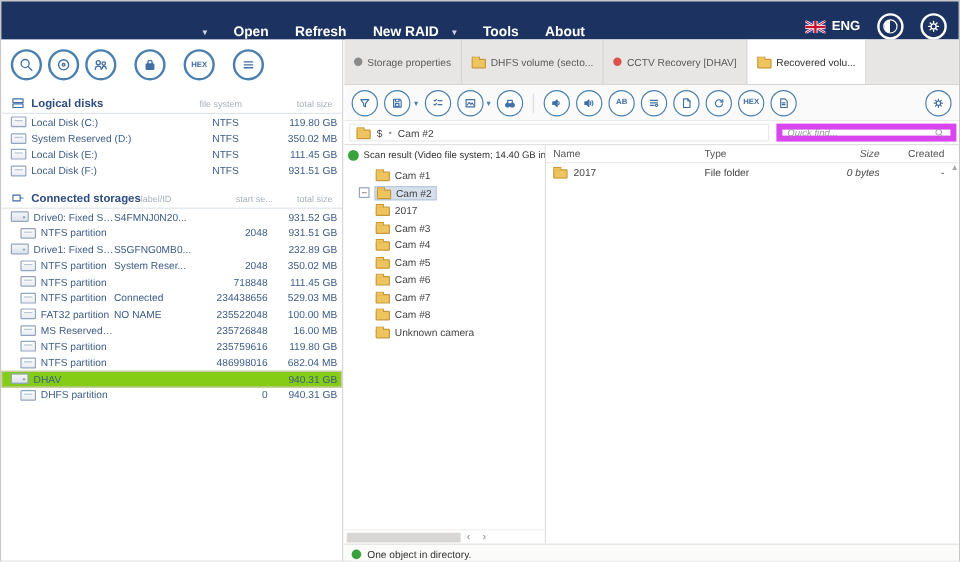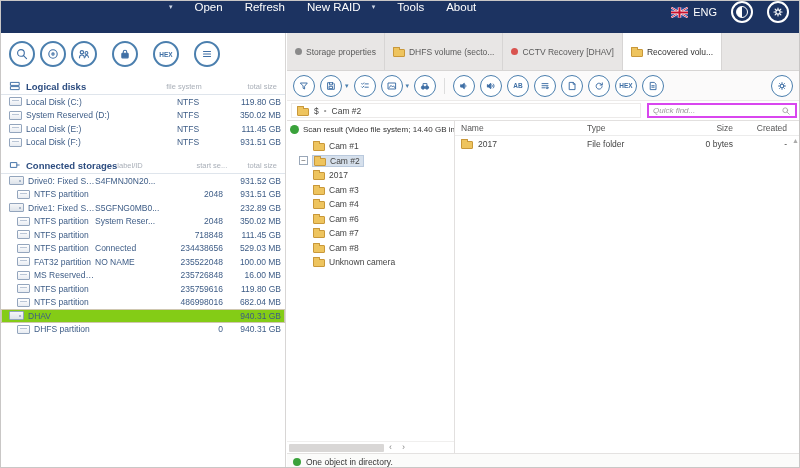--- a/index.html
+++ b/index.html
@@ -1,21 +1,21 @@
 <!DOCTYPE html>
 <html><head>
 <meta charset="utf-8">
 <style>
   * { box-sizing: border-box; margin: 0; padding: 0; }
   html,body { width:800px; height:468px; overflow:hidden; }
   body { font-family:"Liberation Sans", sans-serif; background:#fff; }
   .app { position:relative; width:800px; height:468px; background:#fff; border:1px solid #c9c7c6; overflow:hidden; }
 
   
-  .topbar { position:absolute; top:0; left:0; width:100%; height:32px; background:#1c3361; display:flex; align-items:flex-start; color:#fff; }
+  .topbar { position:absolute; top:0; left:0; width:100%; height:32px; background:#1c3361; display:flex; align-items:flex-end; color:#fff;font-weight:bold; }
   .menu { display:flex; align-items:center; gap:22px; margin-left:168px; font-size:11.5px; }
   .menu .mitem { display:flex; align-items:center; gap:4px; cursor:default; white-space:nowrap; }
   .caret { font-size:7px; color:#cdd6e6; }
   .top-right { margin-left:auto; display:flex; align-items:center; gap:14px; margin-right:10px; }
   .lang { font-size:11px; display:flex; align-items:center; gap:5px; }
   .tcirc { width:22px; height:22px; border:2px solid #fff; border-radius:50%; display:flex; align-items:center; justify-content:center; }
   .halfmoon { width:12px; height:12px; border-radius:50%; background:linear-gradient(90deg,#fff 50%, transparent 50%); border:1px solid #fff; }
 
   
   .left { position:absolute; top:32px; left:0; width:285px; height:436px; background:#fff; border-right:1px solid #d8d6d5; overflow:hidden; }
@@ -56,21 +56,21 @@
   .fold::before { content:""; position:absolute; top:-3px; left:-1px; width:5px; height:2px; background:#eec45e; border:1px solid #c9983a; border-bottom:none; border-radius:1px 1px 0 0; }
 
   .toolbar { height:30px; display:flex; align-items:center; gap:5px; padding-left:6px; background:#fbfafa; border-bottom:1px solid #eceae9; }
   .vsep { width:1px; height:16px; background:#ddd; margin:0 3px; flex:none; }
   .ddc { font-size:7px; color:#4b7fae; margin-left:-2px; }
   .gear-right { margin-left:auto; margin-right:8px; }
 
   .crumbbar { height:20px; display:flex; align-items:center; border-bottom:1px solid #e2e0df; background:#fff; padding:0 4px; gap:6px; }
   .crumb { flex:1; display:flex; align-items:center; gap:5px; font-size:8.5px; color:#444; height:15px; border:1px solid #eceae9; padding:0 5px; }
   .crumb .sep { color:#999; font-size:8px; }
-  .qfind { width:150px; height:15px; border:2px solid #d946ef; display:flex; align-items:center; padding:0 4px; gap:3px; }
+  .qfind { width:150px; height:15px; border:5px solid #d946ef; display:flex; align-items:center; padding:0 4px; gap:3px; }
   .qfind input { border:none; outline:none; flex:1; min-width:0; font-size:8px; font-style:italic; color:#666; font-family:inherit; background:transparent; }
   .qfind input::placeholder { color:#9a9a9a; }
 
   .content { flex:1; display:flex; min-height:0; position:relative; }
   .treepane { width:168px; border-right:1px solid #e2e0df; display:flex; flex-direction:column; min-height:0; }
   .scanline { height:16px; display:flex; align-items:center; gap:4px; padding:0 3px; font-size:8px; color:#333; white-space:nowrap; overflow:hidden; flex:none; }
   .gdot { width:9px; height:9px; border-radius:50%; background:#3aa23b; flex:none; }
   .tree { flex:1; padding-top:2px; font-size:8.5px; color:#444; overflow:hidden; }
   .titem { display:flex; align-items:center; gap:4px; height:14.5px; padding-left:12px; white-space:nowrap; }
   .titem .spacer { width:10px; flex:none; }
@@ -79,21 +79,21 @@
   .tsel { display:flex; align-items:center; gap:4px; background:#d6e0ec; outline:1px solid #b9c9dd; outline-offset:-1px; padding:1px 4px 1px 2px; }
   .hscroll { height:12px; display:flex; align-items:center; border-top:1px solid #f0efee; flex:none; }
   .hthumb { height:8px; width:95px; margin-left:2px; background:#d9d7d6; border-radius:1px; }
   .harr { width:13px; text-align:center; color:#888; font-size:9px; line-height:1; cursor:default; }
   .harr:first-of-type { margin-left:auto; }
 
   .filepane { flex:1; display:flex; flex-direction:column; font-size:8.5px; color:#444; min-width:0; position:relative; }
   .fhead { display:flex; height:15px; align-items:center; border-bottom:1px solid #ececec; color:#555; flex:none; }
   .c-name { flex:1; padding-left:6px; display:flex; align-items:center; gap:5px; overflow:hidden; }
   .c-type { width:88px; }
-  .c-size { width:62px; text-align:right; padding-right:4px; }
+  .c-size { width:62px; text-align:right; padding-right:4px;font-style:italic; }
   .c-created { width:64px; text-align:right; padding-right:14px; }
   .frow { display:flex; height:15px; align-items:center; }
   .vscroll { position:absolute; right:1px; top:16px; bottom:2px; width:9px; display:flex; flex-direction:column; align-items:center; }
   .vscroll .va { font-size:7px; color:#aaa; line-height:1; }
 
   .statusbar { height:16px; display:flex; align-items:center; gap:5px; padding-left:6px; border-top:1px solid #e4e2e1; font-size:8.5px; color:#333; background:#fbfbfa; flex:none; }
   .sdot { width:8px; height:8px; border-radius:50%; background:#3aa23b; flex:none; }
 
   svg.ic { stroke:#3f6fa5; fill:none; stroke-width:1.6; stroke-linecap:round; stroke-linejoin:round; display:block; }
   svg.icw { stroke:#fff; fill:none; stroke-width:1.6; stroke-linecap:round; display:block; }
@@ -470,20 +470,25 @@
               <span>Cam #3</span>
             </div>
           <div class="titem">
               <span class="spacer"></span>
               <span class="fold"></span>
               <span>Cam #4</span>
             </div>
           <div class="titem">
               <span class="spacer"></span>
               <span class="fold"></span>
+              <span>Cam #5</span>
+            </div>
+          <div class="titem">
+              <span class="spacer"></span>
+              <span class="fold"></span>
               <span>Cam #6</span>
             </div>
           <div class="titem">
               <span class="spacer"></span>
               <span class="fold"></span>
               <span>Cam #7</span>
             </div>
           <div class="titem">
               <span class="spacer"></span>
               <span class="fold"></span>

